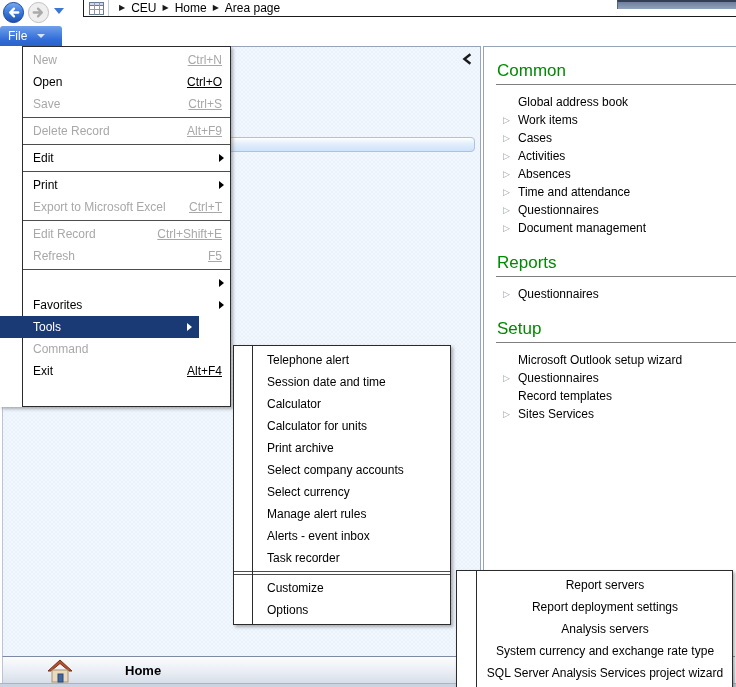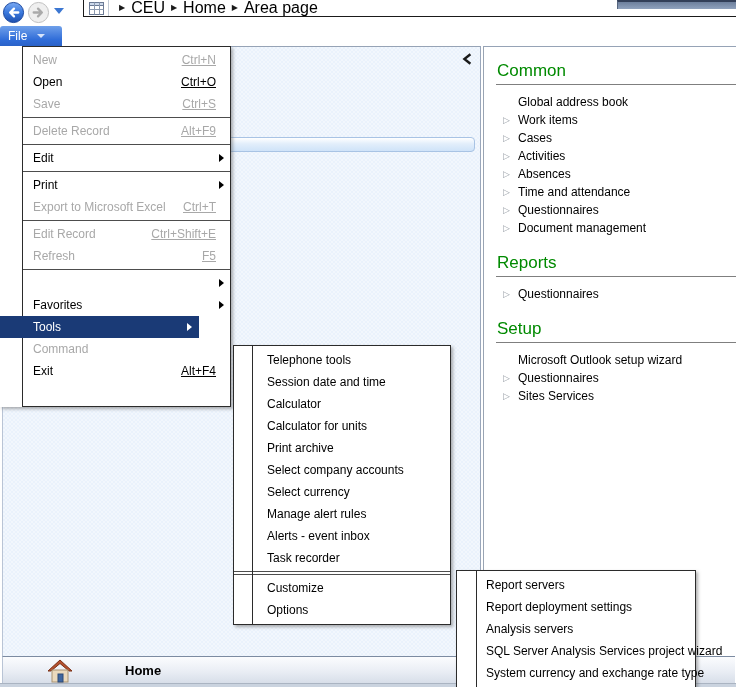--- a/index.html
+++ b/index.html
@@ -11,21 +11,21 @@
   .navbtn{position:absolute;top:1px;width:23px;height:23px;}
   .backbtn{left:2px;}
   .fwdbtn{left:27px;}
   .dropcaret{position:absolute;left:54px;top:8px;width:0;height:0;
     border-left:5px solid transparent;border-right:5px solid transparent;border-top:6px solid #3c77d2;}
   .breadcrumb{position:absolute;left:83px;top:0;width:653px;height:16px;background:#fff;
     border-left:1px solid #1a1a1a;border-bottom:1px solid #1a1a1a;display:flex;align-items:center;z-index:41;}
   .bc-root{width:24px;height:100%;display:flex;align-items:center;justify-content:center;border-right:1px solid #c3cbd6;}
   .bc-list{display:flex;align-items:center;padding-left:4px;}
   .bc-sep{font-size:8px;color:#1a1a1a;margin:0 6px 0 6px;line-height:1;}
-  .bc-crumb{font-size:16px;color:#000;white-space:nowrap;}
+  .bc-crumb{font-size:12px;color:#000;white-space:nowrap;}
   .titlebar-frag{position:absolute;right:0;top:0;width:118px;height:7px;z-index:50;
     background:linear-gradient(#6d7f9c,#90a2bd);border-top:2px solid #333f58;border-left:1px solid #55657f;}
 
   
   .menurow{position:absolute;left:0;top:22px;width:736px;height:24px;background:#fff;z-index:39;}
   .filebtn{position:absolute;left:0;top:26px;width:62px;height:20px;border-radius:3px 3px 0 0;
     background:linear-gradient(#6fa0ea,#2f6cd8 70%,#2a62c8);display:flex;align-items:center;z-index:42;}
   .filebtn .flabel{color:#fff;font-size:12px;margin-left:8px;}
   .filebtn .fcaret{margin-left:10px;width:0;height:0;border-left:4px solid transparent;border-right:4px solid transparent;border-top:4px solid #d6e4fa;}
 
@@ -66,27 +66,27 @@
   .m-item.disabled{color:#a8a8a8;}
   .m-item.hl{background:#1a3a76;color:#fff;}
   .m-sep{border-top:1px solid #4d4d4d;margin:2px 0;height:0;}
   .arr{position:absolute;right:7px;top:7px;width:0;height:0;
     border-top:4px solid transparent;border-bottom:4px solid transparent;border-left:5px solid #000;}
   .m-item.hl .arr{border-left-color:#fff;}
 
   #file-menu{left:0;top:46px;width:231px;height:361px;padding:3px 0;box-sizing:border-box;z-index:10;}
   #file-menu .frame{position:absolute;left:22px;top:0;right:0;bottom:0;border:1px solid #2b2b2b;pointer-events:none;}
   #file-menu .m-sep{margin-left:23px;margin-right:1px;}
-  #file-menu .m-item{padding-right:15px;}
+  #file-menu .m-item{padding-right:9px;}
   #file-menu .m-item.hl{width:199px;box-sizing:border-box;}
 
   #tools-menu{left:233px;top:345px;width:218px;padding:3px 0;box-sizing:border-box;border:1px solid #2b2b2b;z-index:20;}
   #tools-menu .gutter{position:absolute;left:18px;top:0;bottom:0;border-left:1px solid #2b2b2b;pointer-events:none;}
 
-  #bi-menu{left:456px;top:570px;width:240px;padding:3px 0;box-sizing:border-box;border:1px solid #2b2b2b;z-index:30;}
+  #bi-menu{left:456px;top:570px;width:277px;padding:3px 0;box-sizing:border-box;border:1px solid #2b2b2b;z-index:30;text-align:center;}
   #bi-menu .gutter{position:absolute;left:19px;top:0;bottom:0;border-left:1px solid #2b2b2b;pointer-events:none;}
   #bi-menu .m-item{padding-left:29px;}
 </style>
 </head>
 <body>
 
 <div class="page">
 
   <div class="topbar">
     <svg class="navbtn backbtn" viewBox="0 0 24 24">
@@ -190,20 +190,24 @@
       <div class="tp-list">
         <div class="tp-item">
           <span class="tp-glyph hidden">▷</span>
           <span>Microsoft Outlook setup wizard</span>
         </div>
         <div class="tp-item">
           <span class="tp-glyph">▷</span>
           <span>Questionnaires</span>
         </div>
         <div class="tp-item">
+          <span class="tp-glyph hidden">▷</span>
+          <span>Record templates</span>
+        </div>
+        <div class="tp-item">
           <span class="tp-glyph">▷</span>
           <span>Sites Services</span>
         </div>
       </div>
     </div>
 
   <div class="homebar">
     <span class="hicon">
       <svg width="26" height="24" viewBox="0 0 26 24">
         <polygon points="13,1 25,12 22,12 13,4.5 4,12 1,12" fill="#b5502f" stroke="#7a3015" stroke-width="1"></polygon>
@@ -277,21 +281,21 @@
           <span class="lbl">Exit</span>
           <span class="sc">Alt+F4</span>
         </div>
       </div>
   </div>
 
   <div class="menu" id="tools-menu">
     <div class="gutter"></div>
     <div id="tools-menu-items">
         <div class="m-item">
-          <span class="lbl">Telephone tools</span>
+          <span class="lbl">Telephone alert</span>
         </div>
         <div class="m-item">
           <span class="lbl">Session date and time</span>
         </div>
         <div class="m-item">
           <span class="lbl">Calculator</span>
         </div>
         <div class="m-item">
           <span class="lbl">Calculator for units</span>
         </div>
@@ -330,21 +334,21 @@
         <div class="m-item">
           <span class="lbl">Report servers</span>
         </div>
         <div class="m-item">
           <span class="lbl">Report deployment settings</span>
         </div>
         <div class="m-item">
           <span class="lbl">Analysis servers</span>
         </div>
         <div class="m-item">
+          <span class="lbl">System currency and exchange rate type</span>
+        </div>
+        <div class="m-item">
           <span class="lbl">SQL Server Analysis Services project wizard</span>
         </div>
-        <div class="m-item">
-          <span class="lbl">System currency and exchange rate type</span>
-        </div>
       </div>
   </div>
 
 </div>
 
 </body></html>

